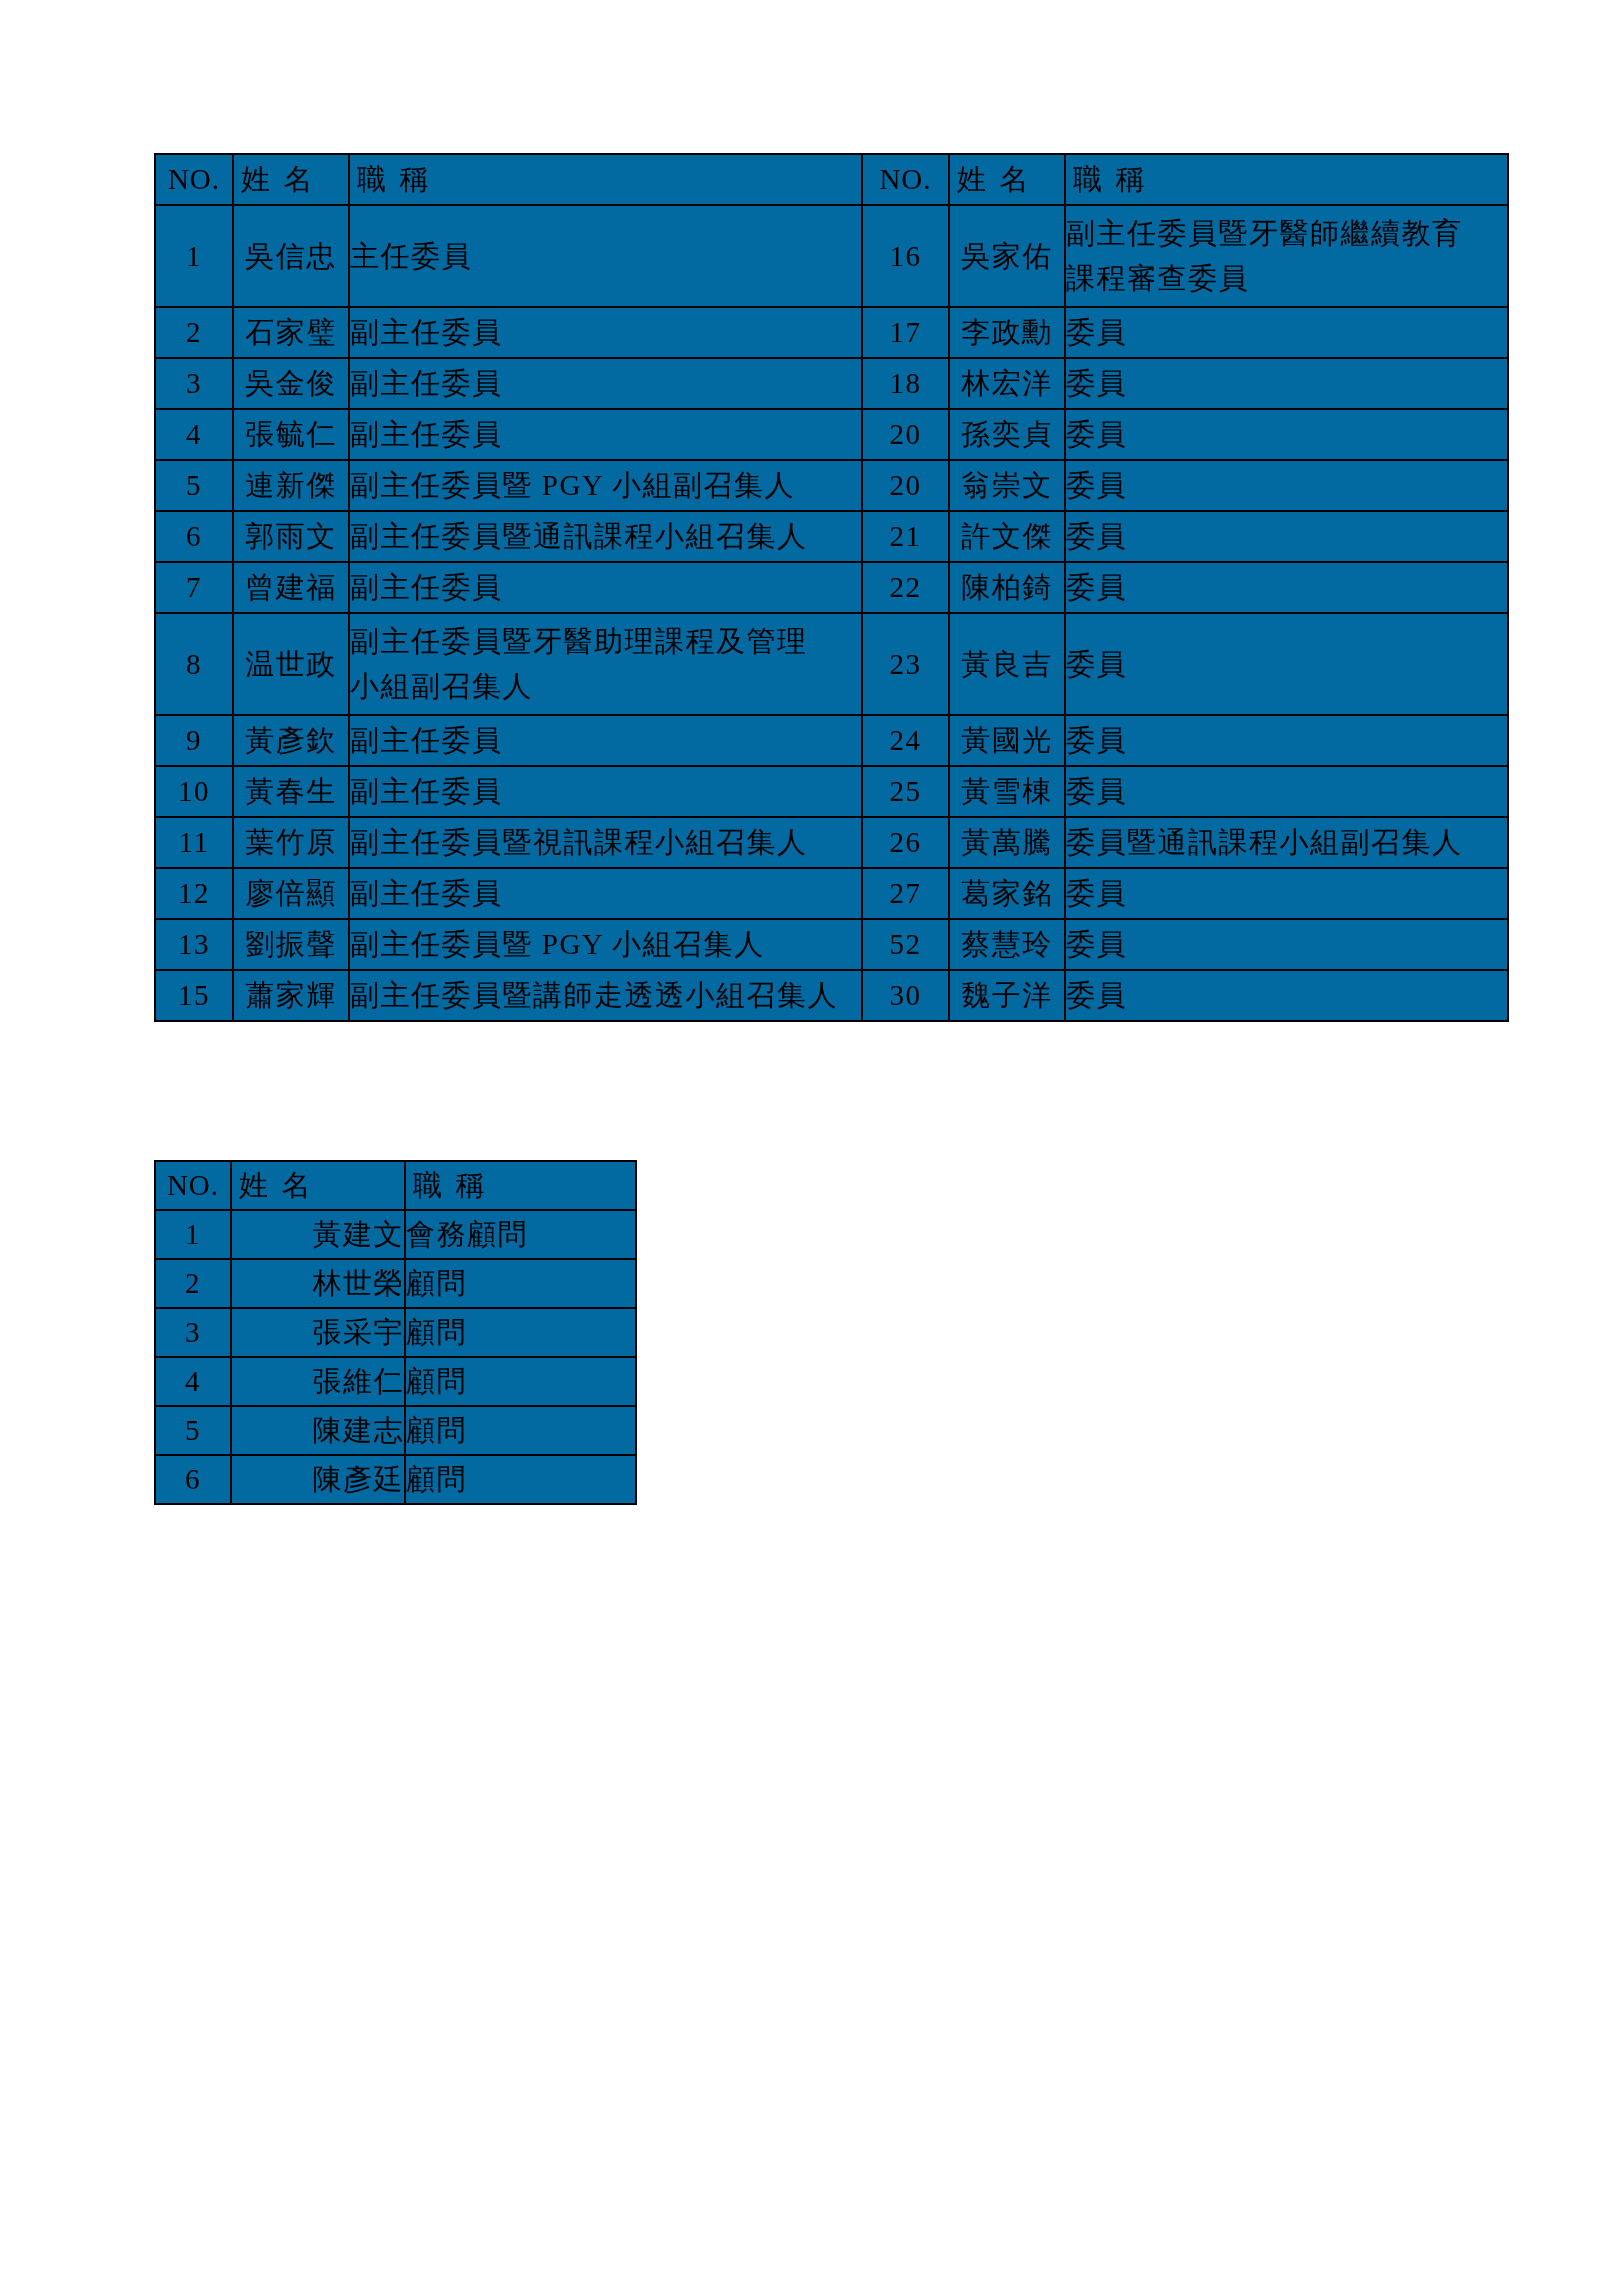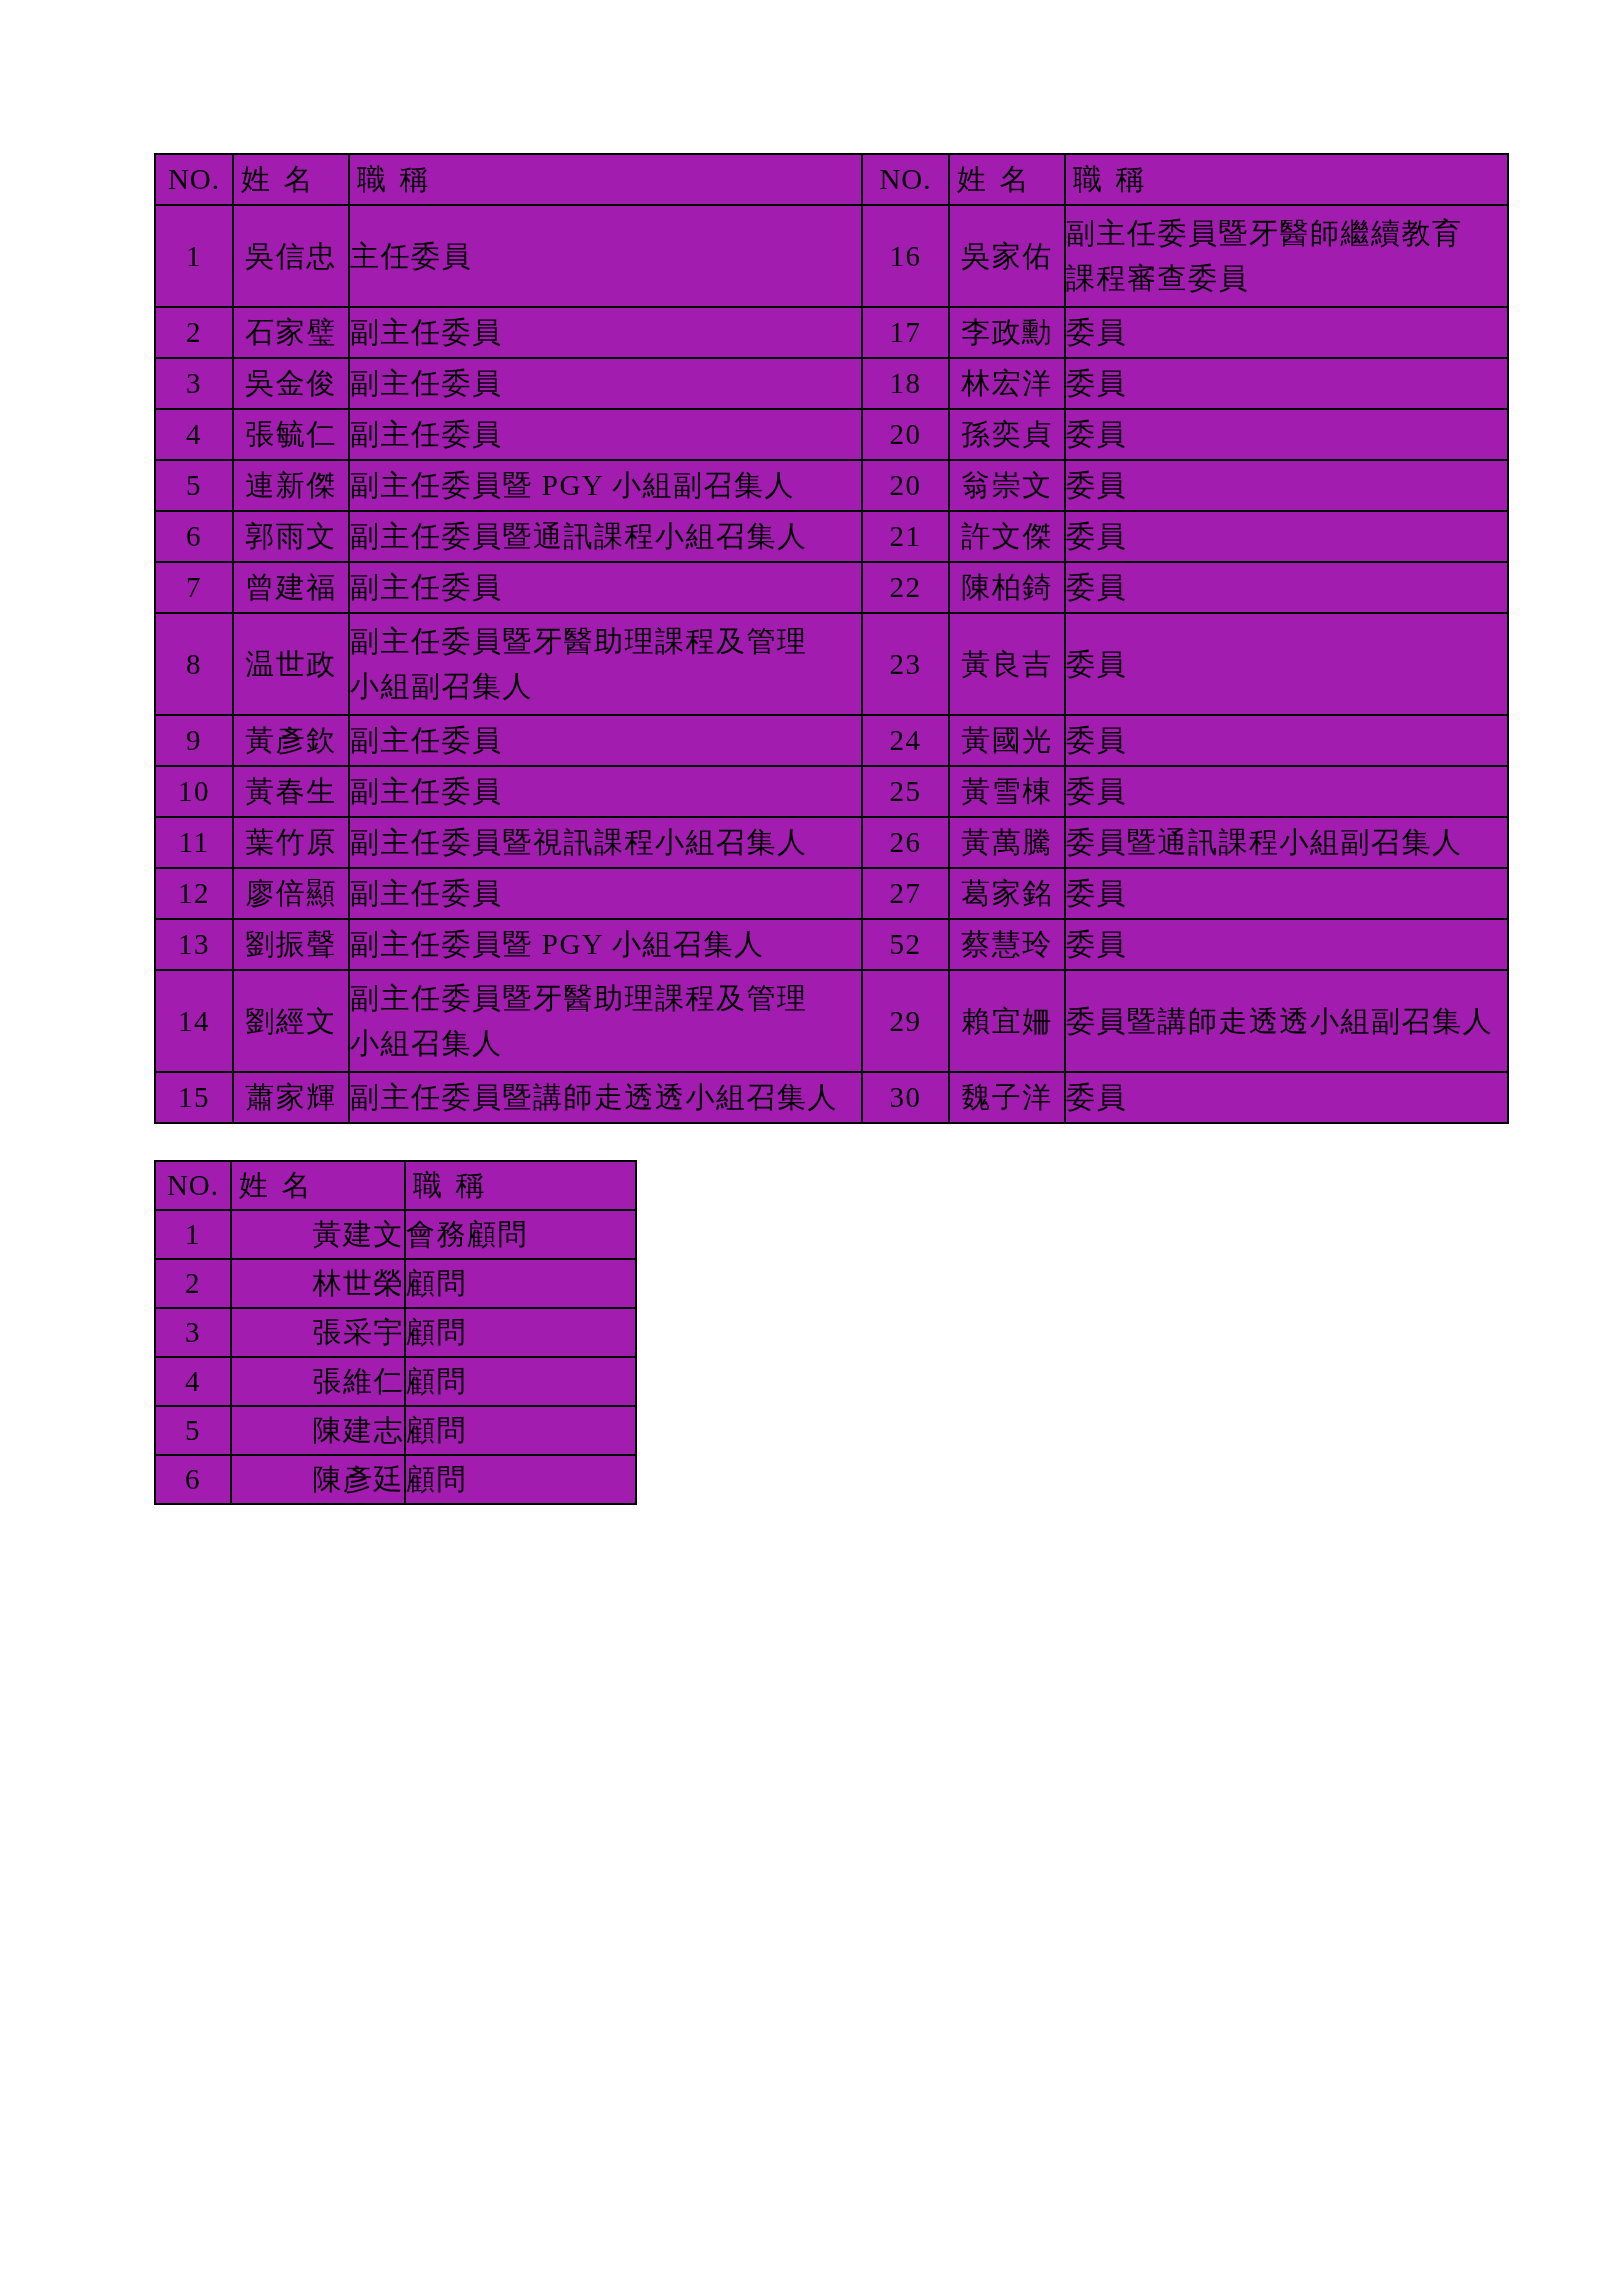--- a/index.html
+++ b/index.html
@@ -11,21 +11,21 @@
     position: relative;
     width: 1621px;
     height: 2293px;
     font-family: "Liberation Serif", "DejaVu Serif", serif;
     color: #000000;
   }
   table.doc-table {
     position: absolute;
     border-collapse: collapse;
     table-layout: fixed;
-    background: #a21caf;
+    background: #0369a1;
     border: 2.9px solid #000000;
   }
   #committee-table { left: 154px; top: 153px; width: 1353px; }
   #advisor-table   { left: 154px; top: 1160px; width: 482px; }
 
   .doc-table th, .doc-table td {
     border-top: 2.9px solid #000;
     border-bottom: 2.9px solid #000;
     border-left: 2px solid #000;
     border-right: 2px solid #000;
@@ -173,29 +173,20 @@
     <td class="cell-title">委員</td>
   </tr>
   <tr class="row">
     <td class="cell-no">13</td>
     <td class="cell-name">劉振聲</td>
     <td class="cell-title">副主任委員暨 PGY 小組召集人</td>
     <td class="cell-no">52</td>
     <td class="cell-name">蔡慧玲</td>
     <td class="cell-title">委員</td>
   </tr>
-  <tr class="row-tall">
-    <td class="cell-no">14</td>
-    <td class="cell-name">劉經文</td>
-    <td class="cell-title">副主任委員暨牙醫助理課程及管理
-小組召集人</td>
-    <td class="cell-no">29</td>
-    <td class="cell-name">賴宜姍</td>
-    <td class="cell-title">委員暨講師走透透小組副召集人</td>
-  </tr>
   <tr class="row">
     <td class="cell-no">15</td>
     <td class="cell-name">蕭家輝</td>
     <td class="cell-title">副主任委員暨講師走透透小組召集人</td>
     <td class="cell-no">30</td>
     <td class="cell-name">魏子洋</td>
     <td class="cell-title">委員</td>
   </tr>
 </tbody>
   </table>

